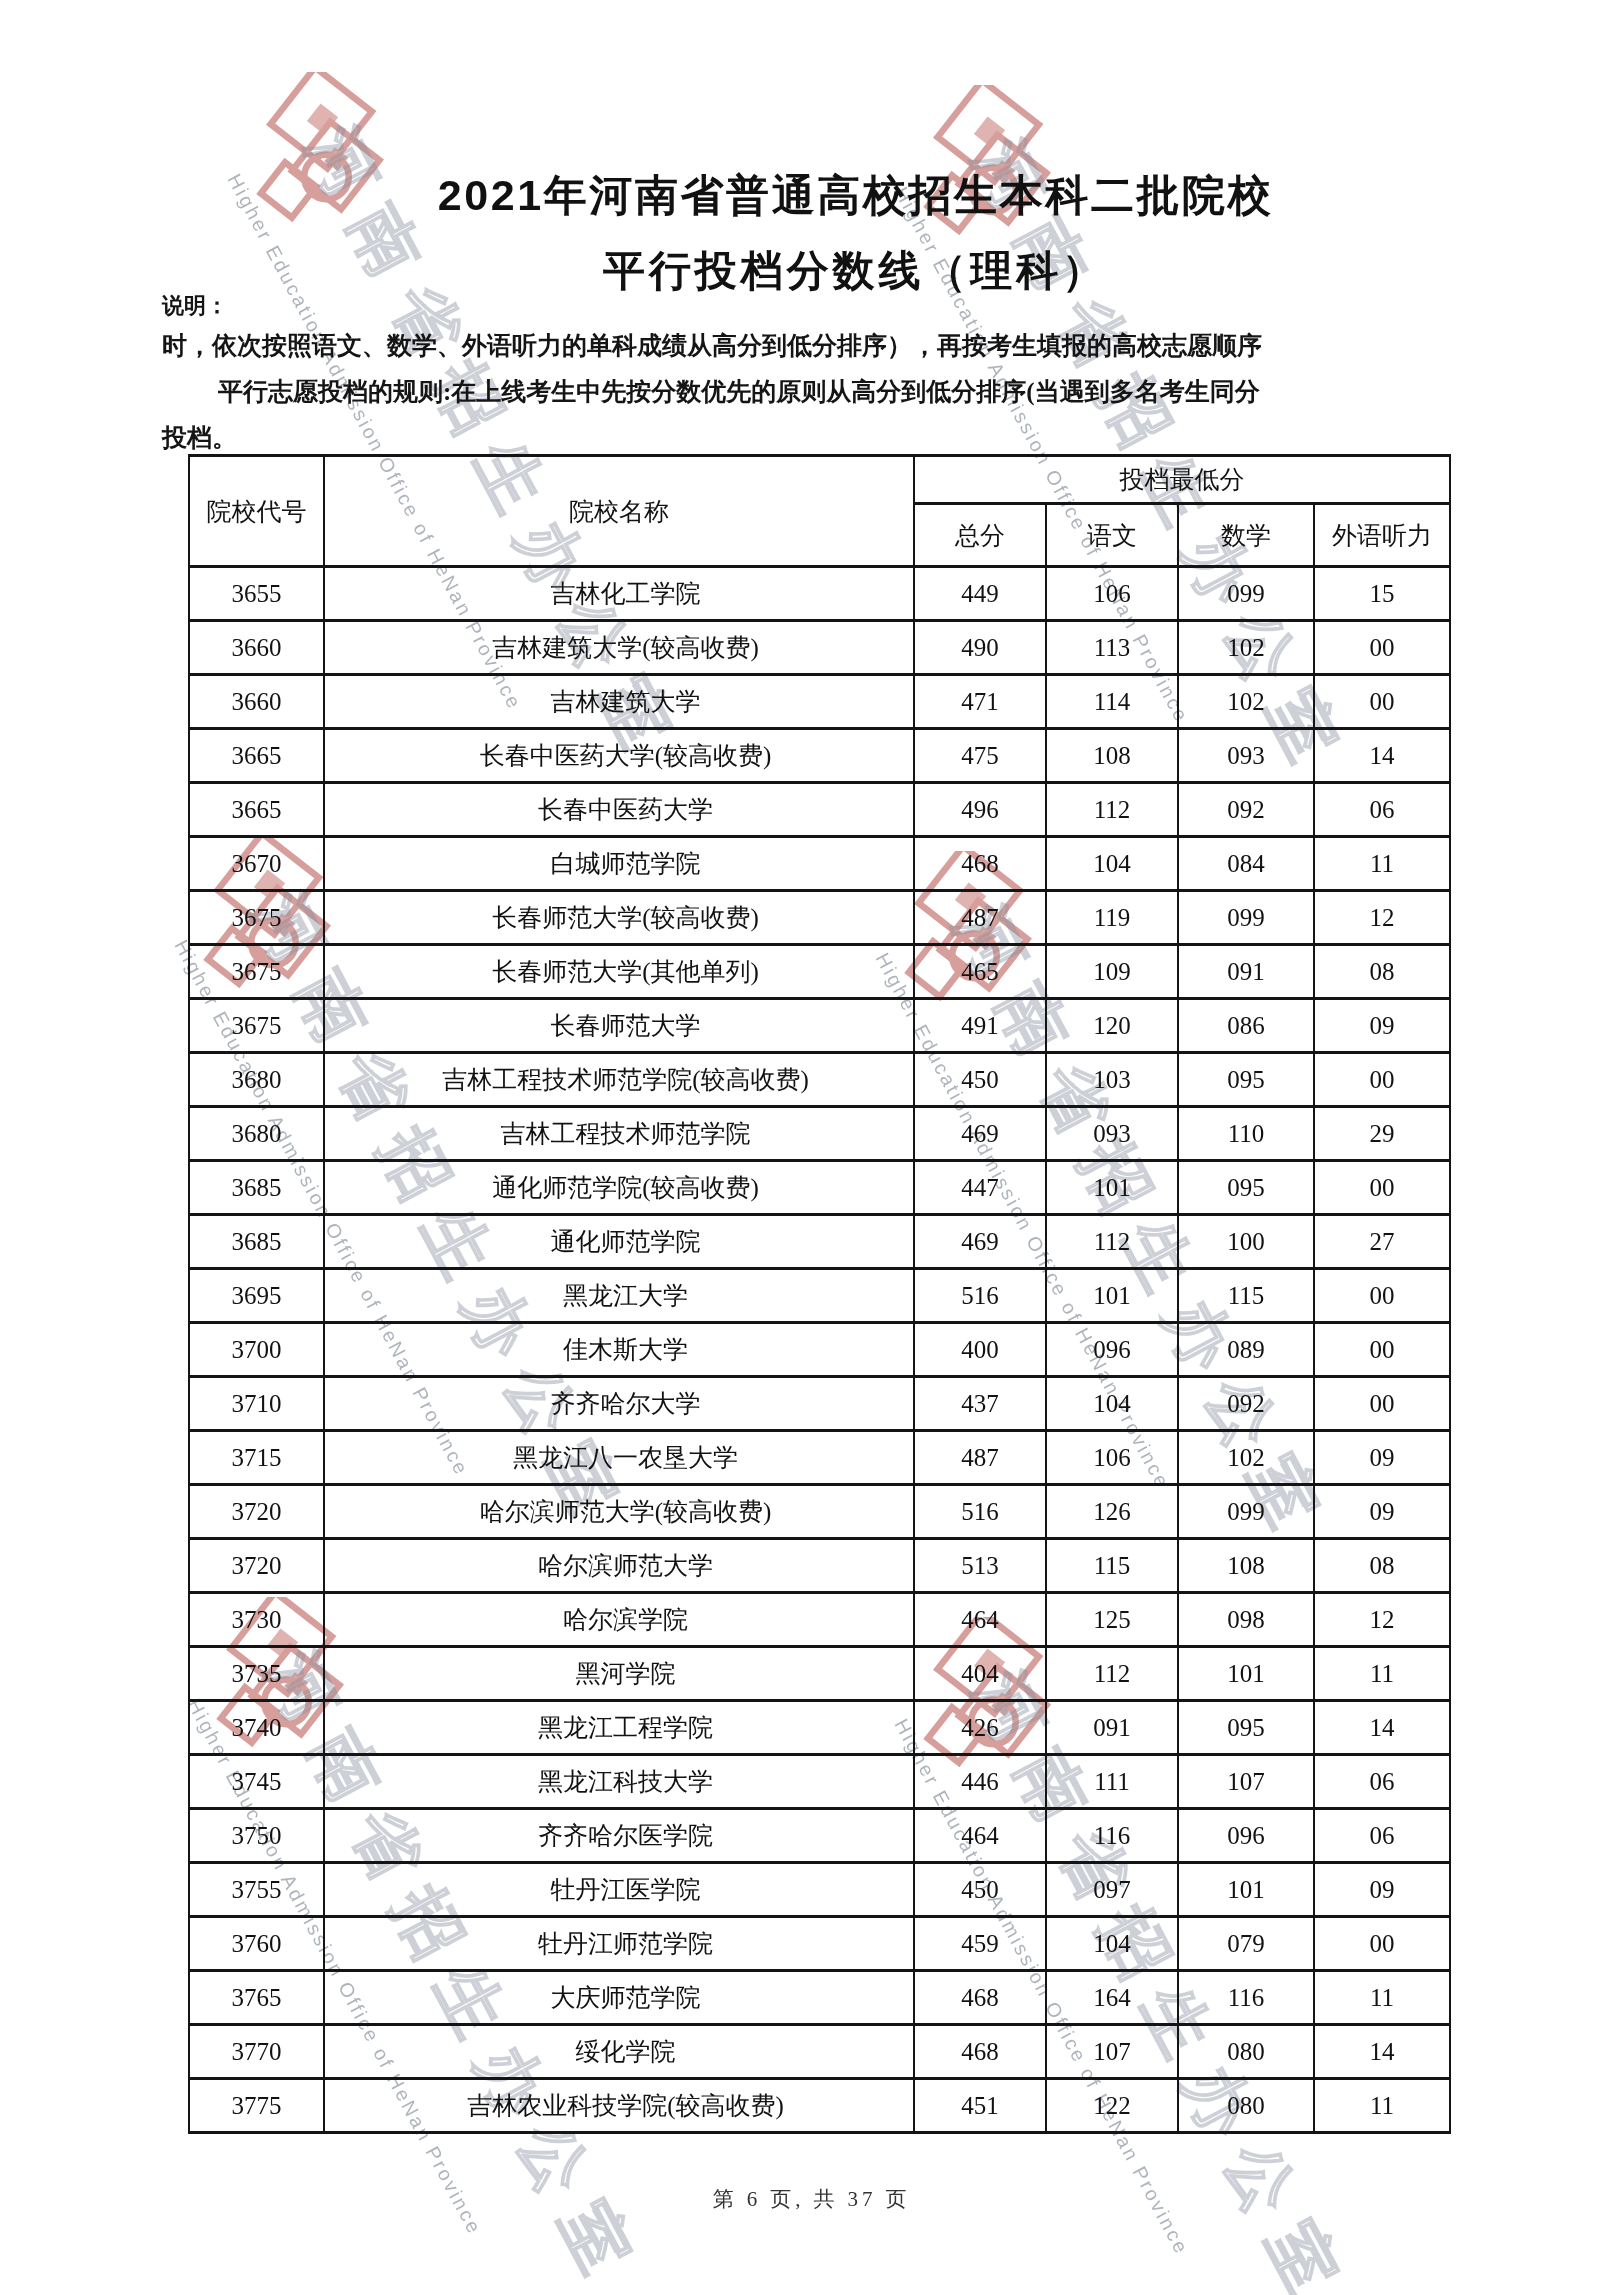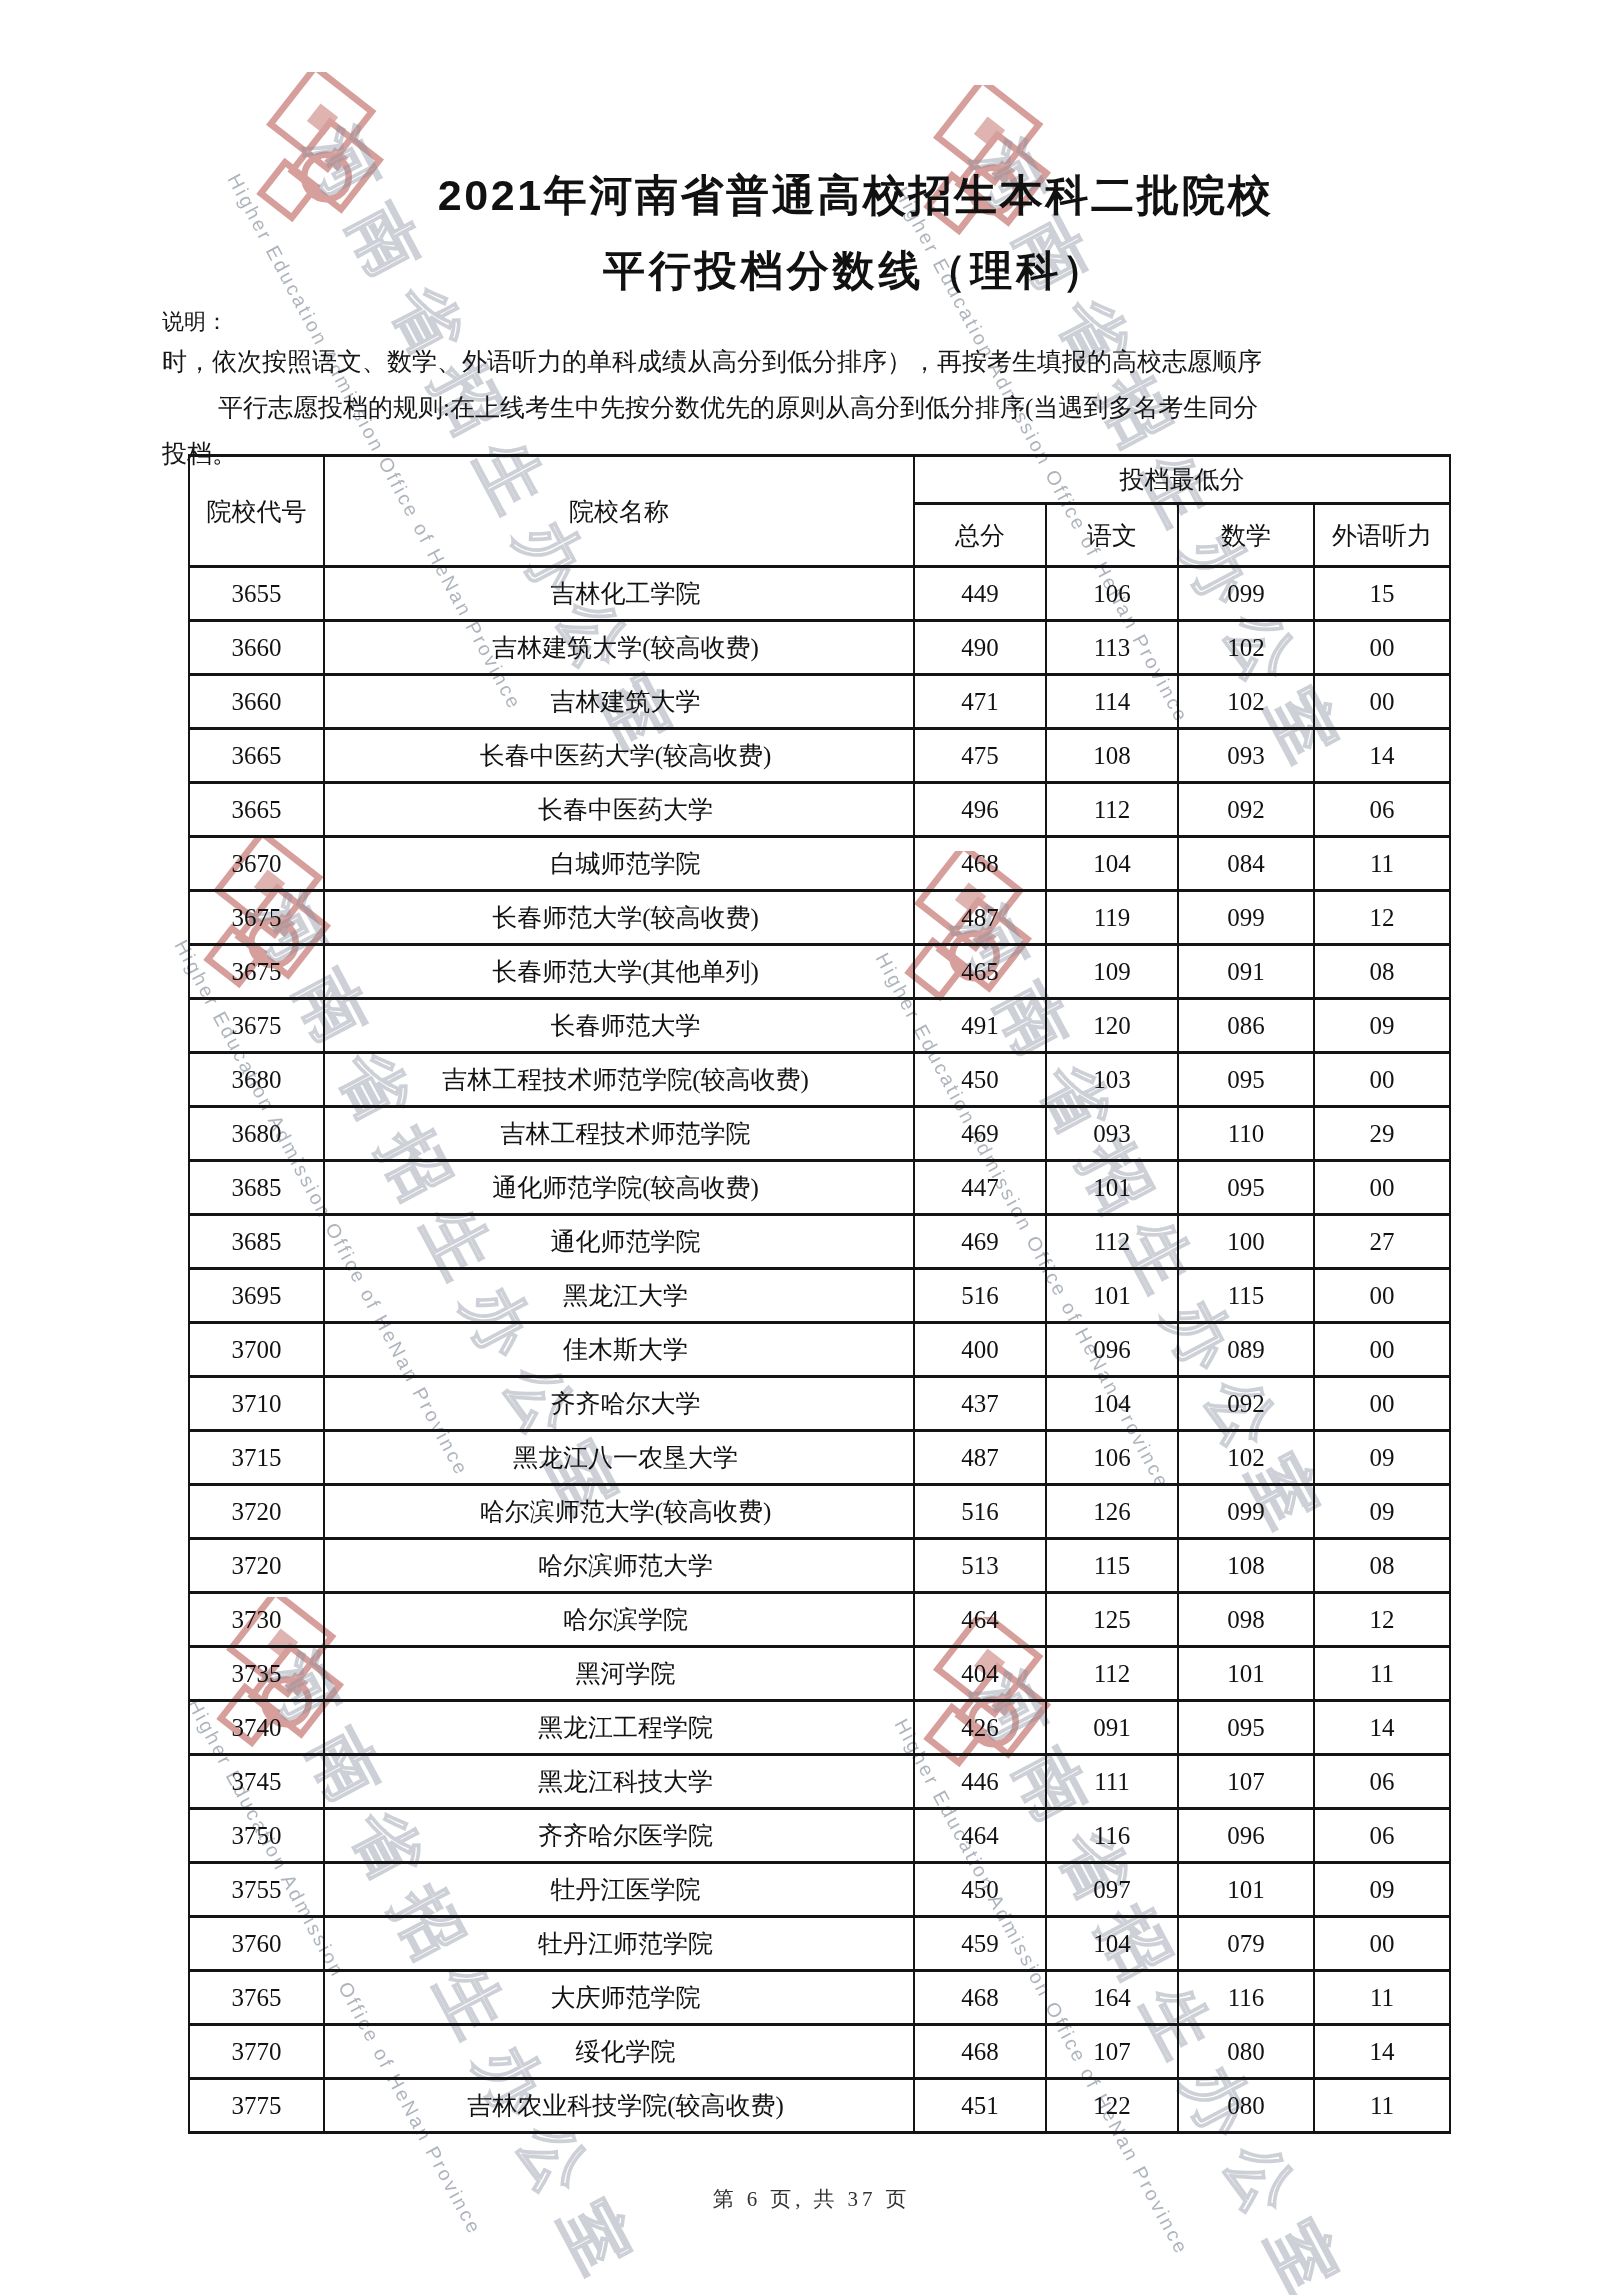--- a/index.html
+++ b/index.html
@@ -31,22 +31,22 @@
   
   .content{position:absolute;inset:0;z-index:1;}
   .title-block{
     position:absolute;top:165px;left:0;width:100%;text-align:center;
     font-family:"Liberation Sans","DejaVu Sans",sans-serif;
     font-weight:bold;color:#111;padding-left:44px;
   }
   .title-line1{font-size:43px;line-height:60px;letter-spacing:2.6px;}
   .title-line2{font-size:42px;line-height:60px;letter-spacing:3.9px;margin-top:16px;}
   .notes{
-    position:absolute;top:305px;left:162px;width:1299px;
-    font-weight:normal;color:#151515;
+    position:absolute;top:289px;left:162px;width:1299px;
+    font-weight:bold;color:#151515;
   }
   .notes-label{font-size:22px;line-height:34px;}
   .notes-line{font-size:25px;line-height:46px;}
   .notes-line.indent{padding-left:56px;}
   table.score{
     position:absolute;top:454px;left:188px;
     border-collapse:collapse;table-layout:fixed;width:1263px;
     background:transparent;
   }
   table.score th,table.score td{

